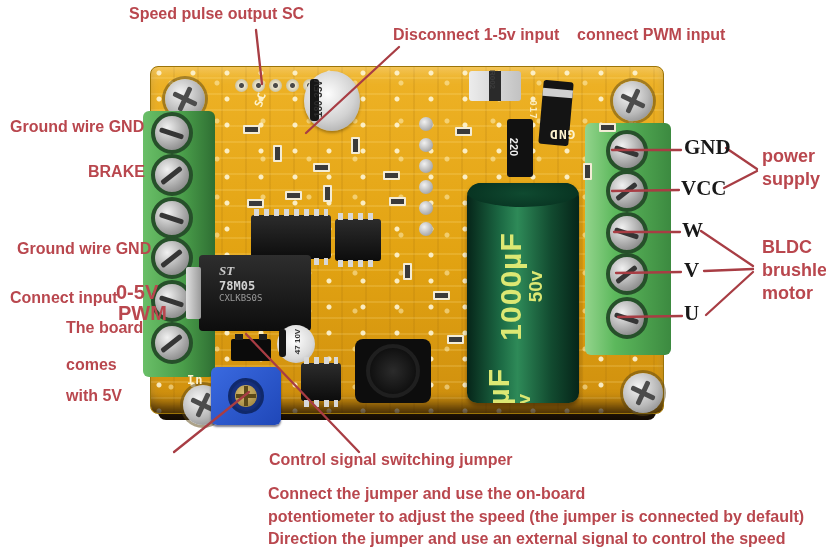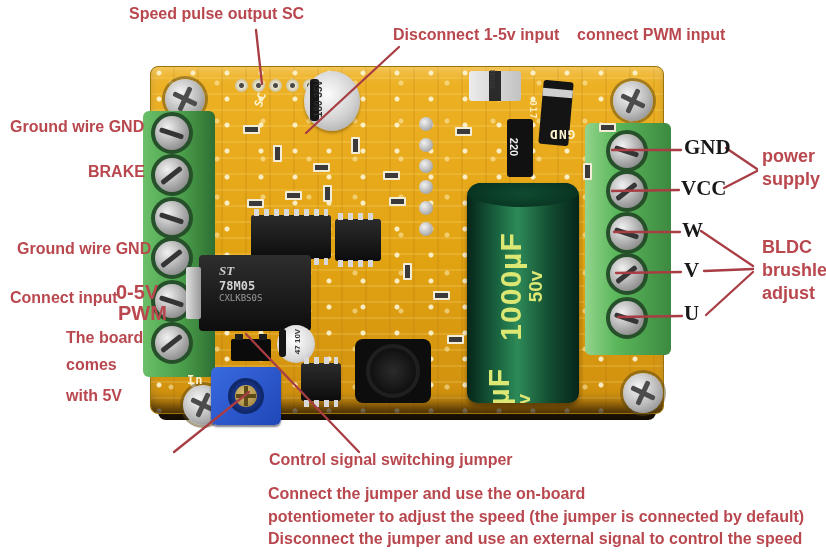--- a/index.html
+++ b/index.html
@@ -262,34 +262,34 @@
   <div class="lbl" style="left:129px;top:4px;">Speed pulse output SC</div>
   <div class="lbl" style="left:393px;top:25px;">Disconnect 1-5v input</div>
   <div class="lbl" style="left:577px;top:25px;">connect PWM input</div>
 
   <div class="lbl" style="left:10px;top:117px;">Ground wire GND</div>
   <div class="lbl" style="left:88px;top:162px;">BRAKE</div>
   <div class="lbl" style="left:17px;top:239px;">Ground wire GND</div>
   <div class="lbl" style="left:10px;top:288px;">Connect input</div>
   <div class="lbl big" style="left:116px;top:280px;">0-5V</div>
   <div class="lbl big" style="left:118px;top:301px;text-align:center;">PWM</div>
-  <div class="lbl" style="left:66px;top:328px;">The board</div>
+  <div class="lbl" style="left:66px;top:318px;">The board</div>
   <div class="lbl" style="left:66px;top:355px;">comes</div>
   <div class="lbl" style="left:66px;top:386px;">with 5V</div>
 
   <div class="pin-lbl" style="left:684px;top:137px;">GND</div>
   <div class="pin-lbl" style="left:681px;top:178px;">VCC</div>
   <div class="pin-lbl" style="left:682px;top:220px;">W</div>
   <div class="pin-lbl" style="left:684px;top:260px;">V</div>
   <div class="pin-lbl" style="left:684px;top:303px;">U</div>
 
   <div class="lbl grp" style="left:762px;top:146px;">power</div>
   <div class="lbl grp" style="left:762px;top:169px;">supply</div>
   <div class="lbl grp" style="left:762px;top:237px;">BLDC</div>
   <div class="lbl grp" style="left:762px;top:260px;">brushless</div>
-  <div class="lbl grp" style="left:762px;top:283px;">adjust</div>
+  <div class="lbl grp" style="left:762px;top:283px;">motor</div>
 
   <div class="lbl" style="left:268px;top:484px;">Connect the jumper and use the on-board</div>
   <div class="lbl" style="left:269px;top:450px;">Control signal switching jumper</div>
   <div class="lbl" style="left:268px;top:507px;">potentiometer to adjust the speed (the jumper is connected by default)</div>
-  <div class="lbl" style="left:268px;top:529px;">Disconnect the jumper and use an external signal to control the speed</div>
+  <div class="lbl" style="left:268px;top:529px;">Direction the jumper and use an external signal to control the speed</div>
 
 </div>
 
 </body></html>

